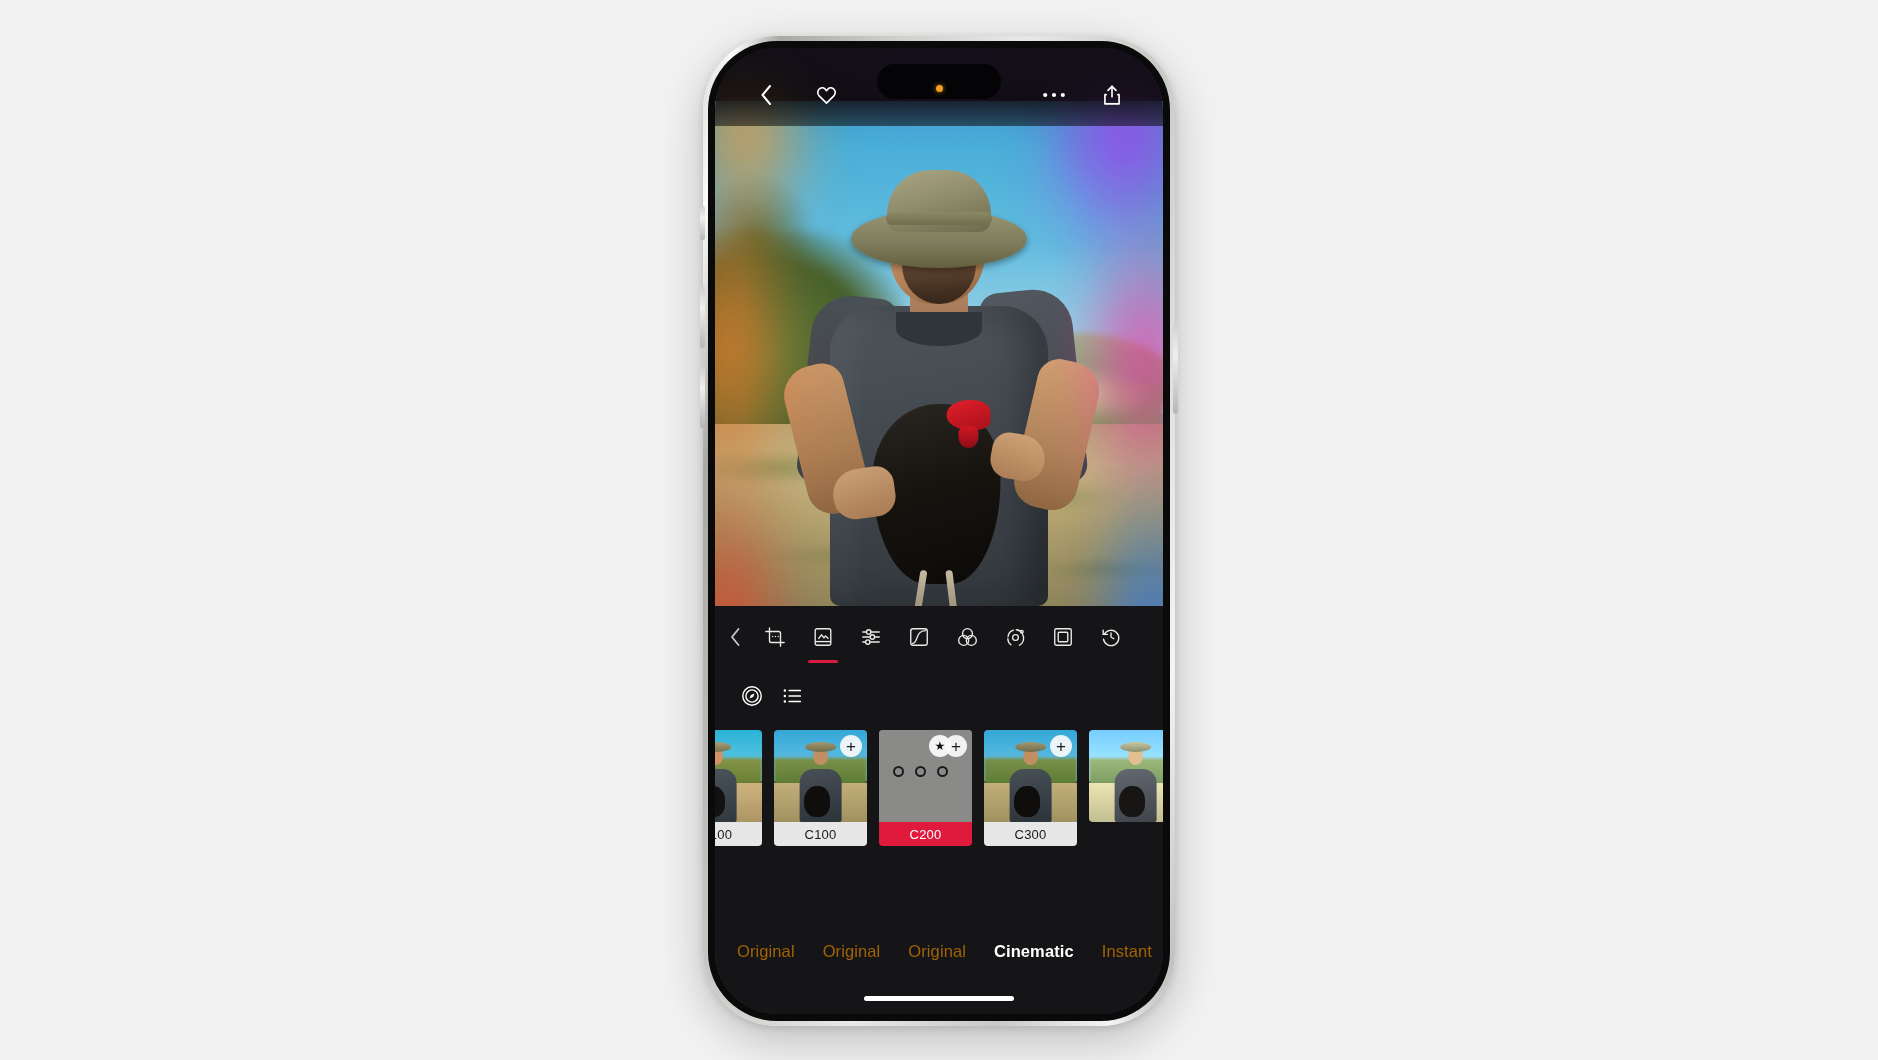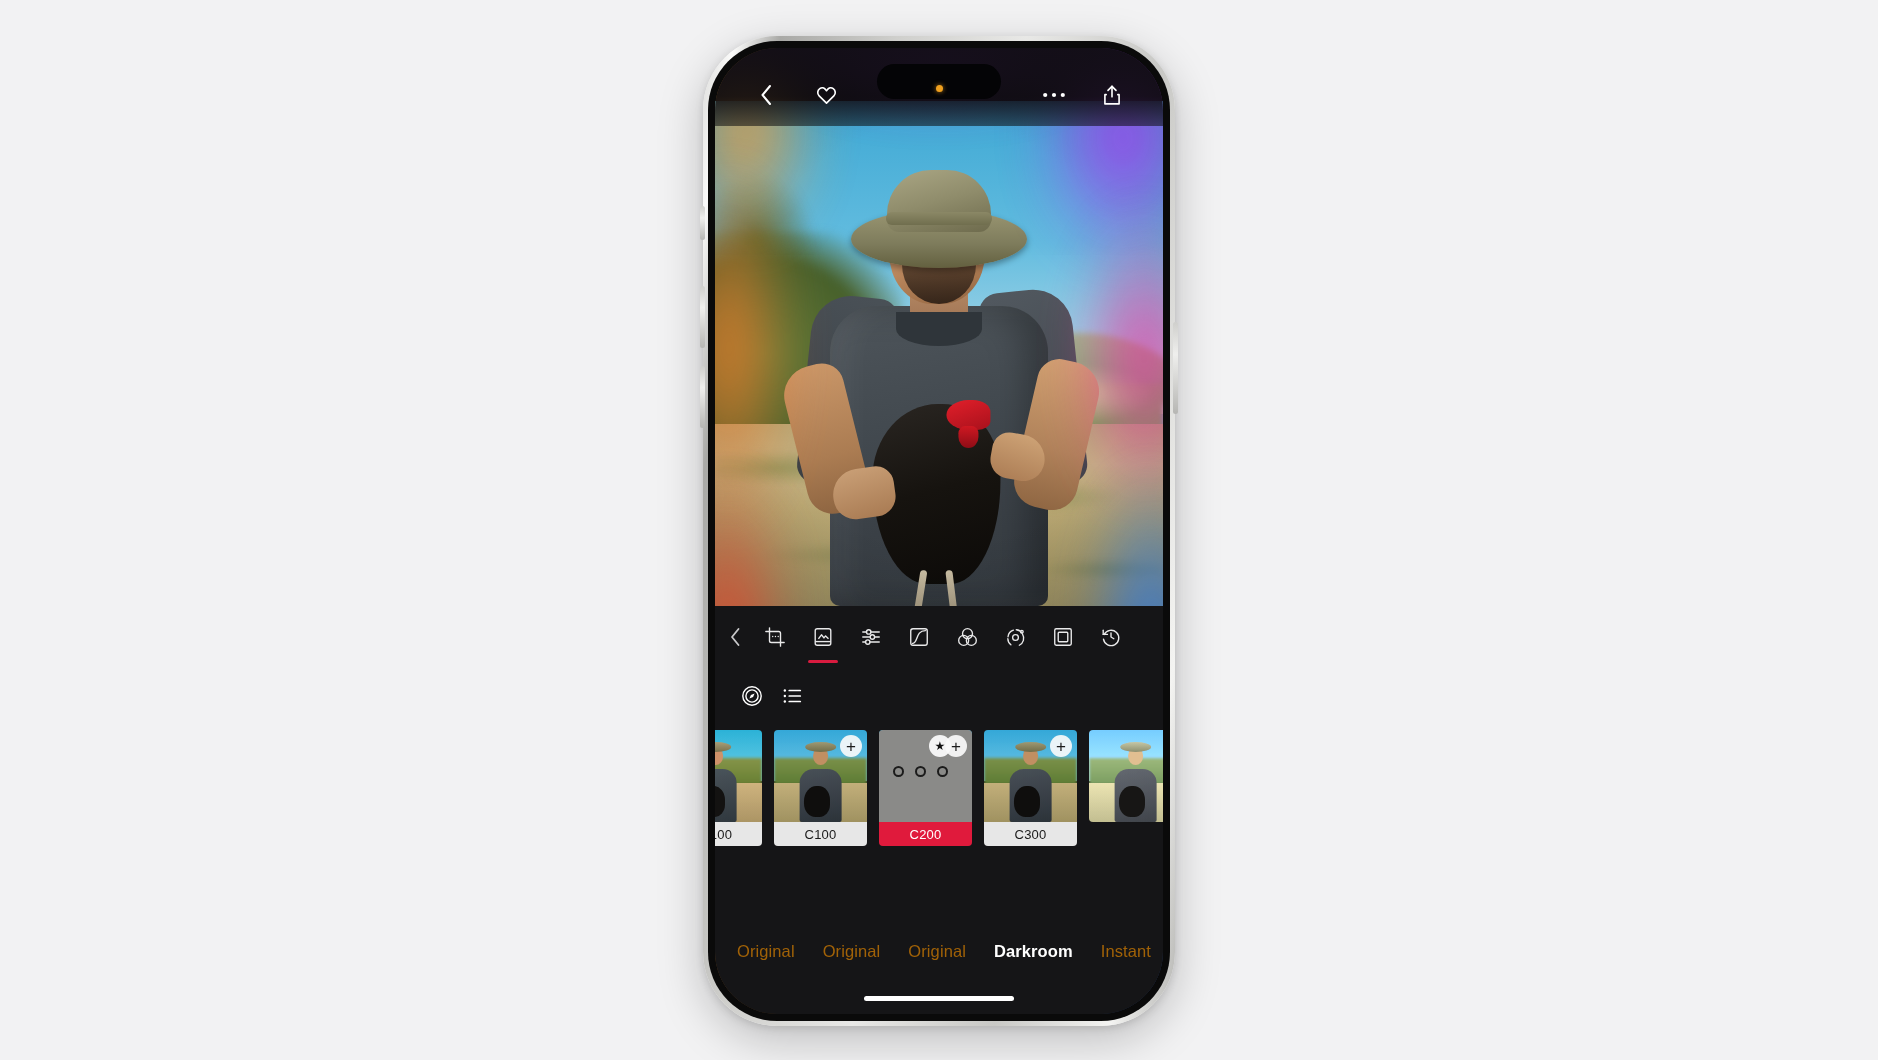--- a/index.html
+++ b/index.html
@@ -787,21 +787,21 @@
                     <div class="m-chk"></div>
                 </div>
               </div>
             </div>
           </div>
 
           <div class="cattabs">
             <div class="cat">Original</div>
             <div class="cat">Original</div>
             <div class="cat">Original</div>
-            <div class="cat active">Darkroom</div>
+            <div class="cat active">Cinematic</div>
             <div class="cat">Instant</div>
           </div>
         </div>
 
         <div class="glow-layer">
           <div class="g g-tl"></div>
             <div class="g g-top"></div>
             <div class="g g-tr"></div>
           <div class="g g-l"></div>
             <div class="g g-r"></div>

